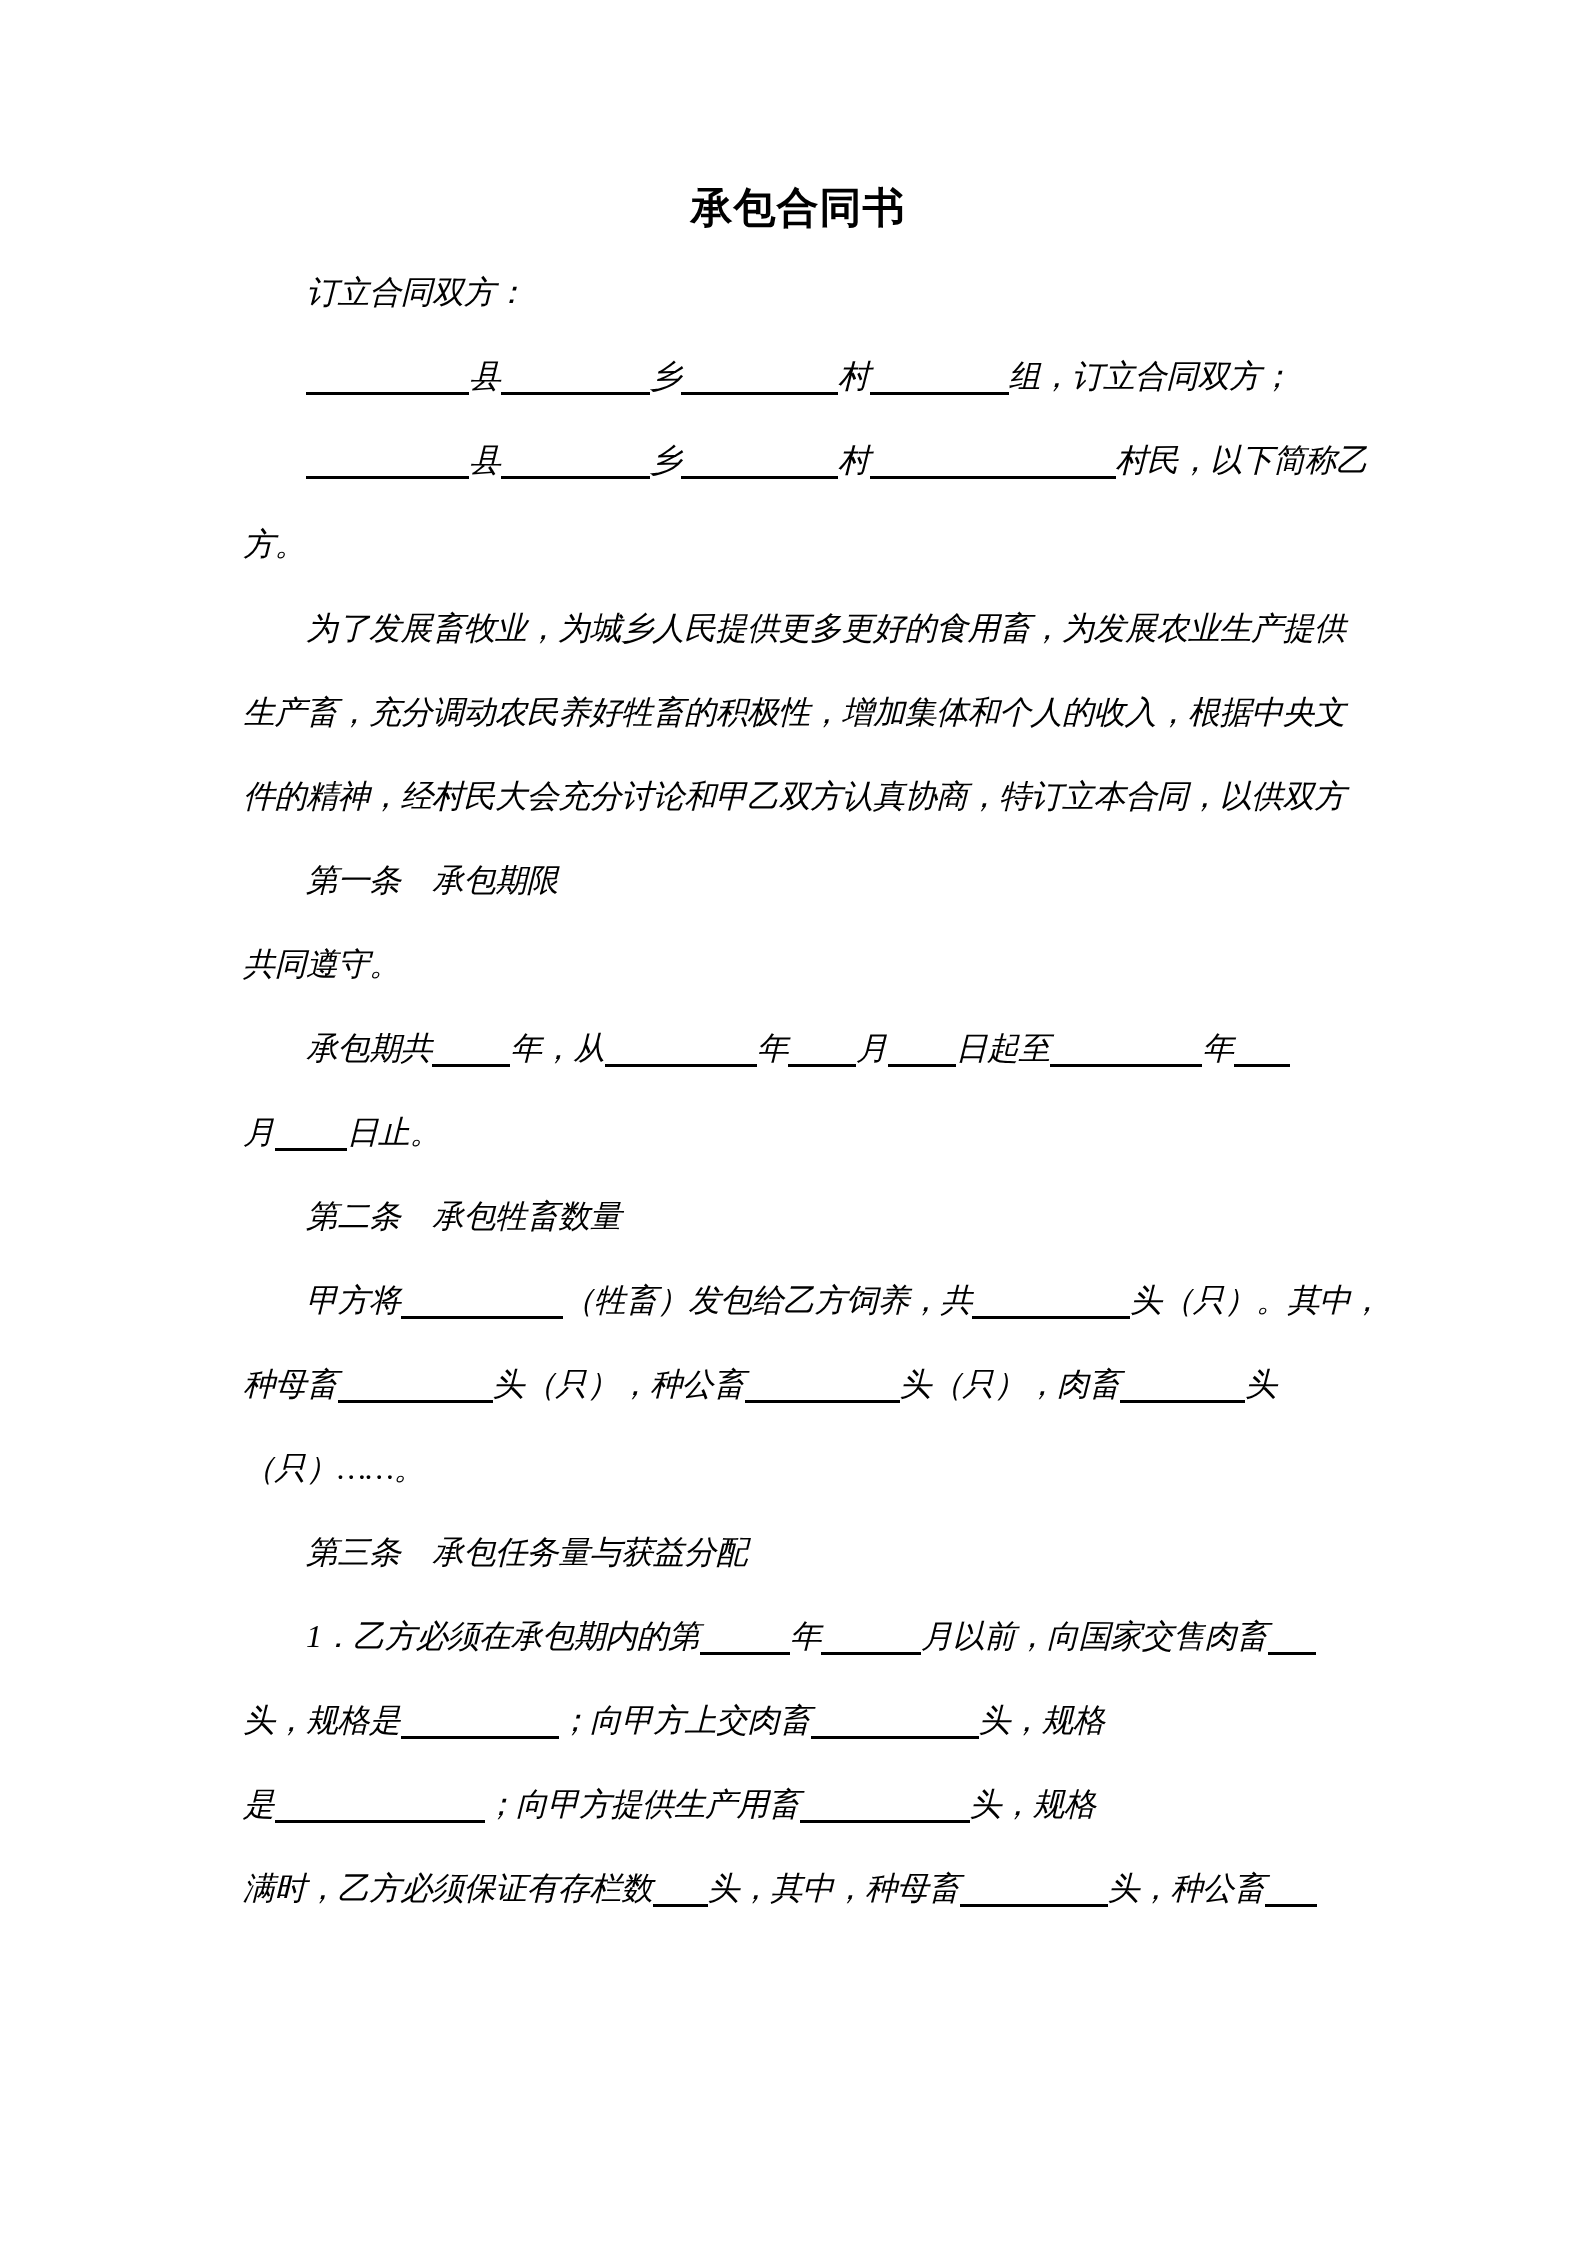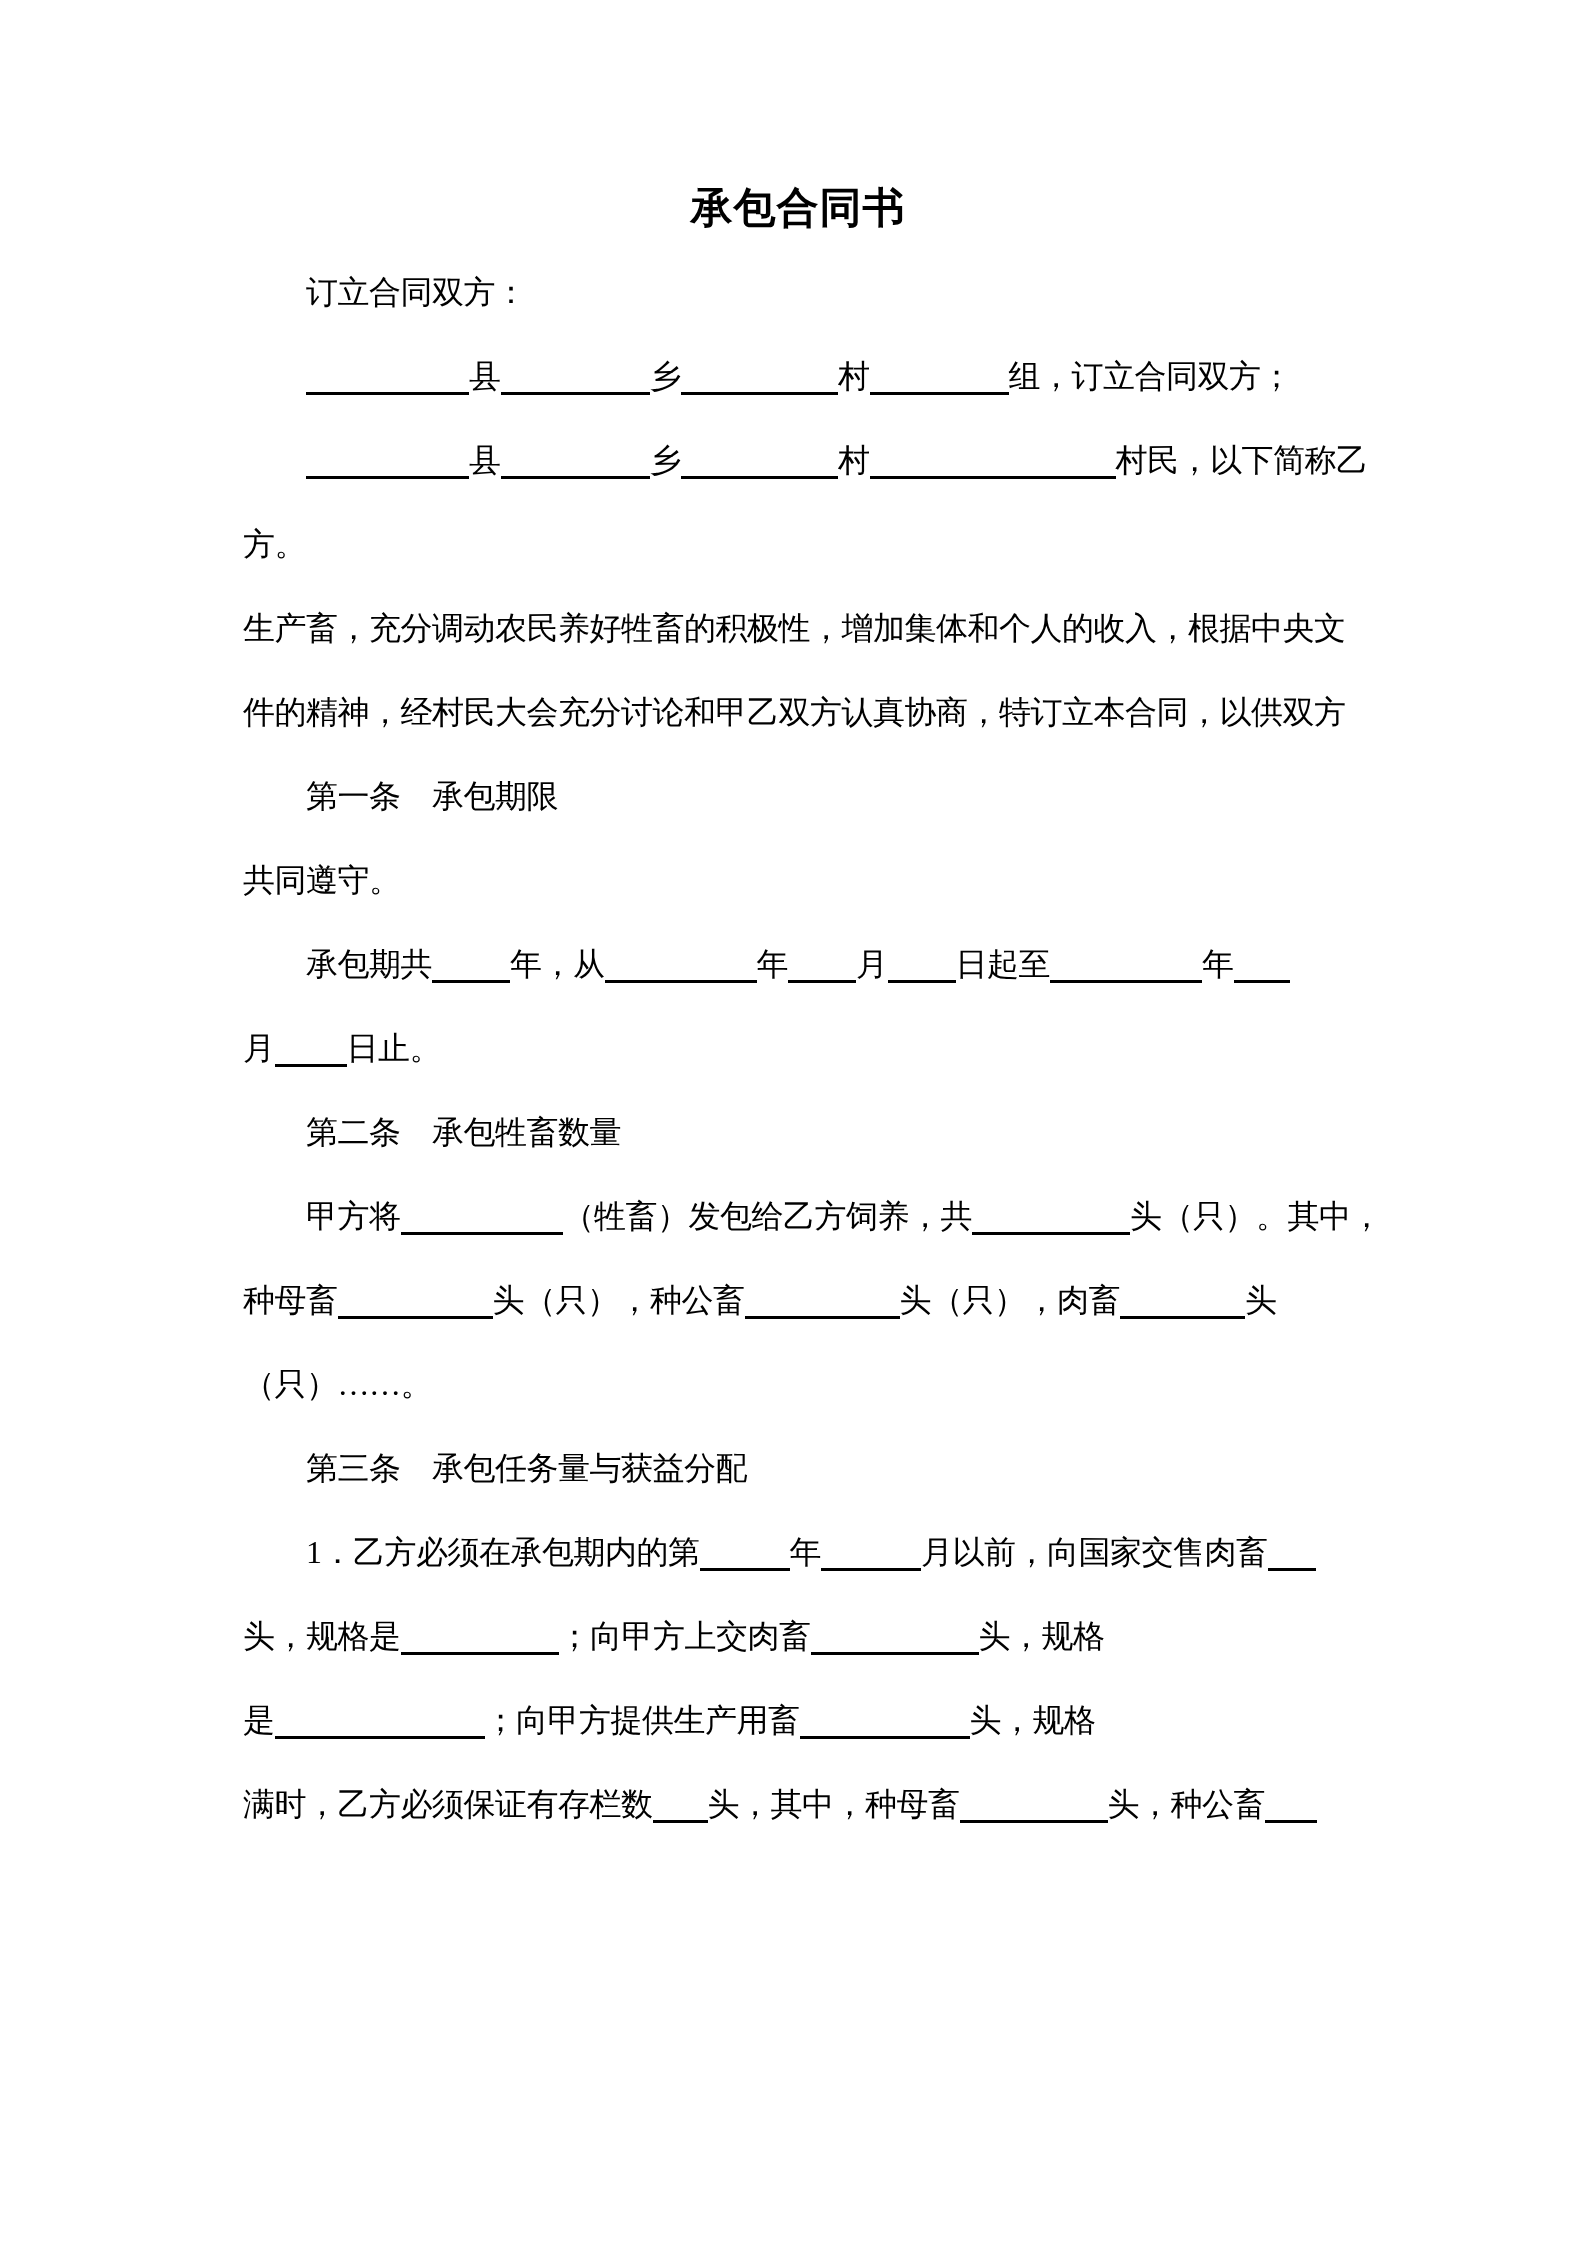--- a/index.html
+++ b/index.html
@@ -26,39 +26,41 @@
     height: 84px;
     line-height: 84px;
     letter-spacing: 1px;
   }
   .line {
     font-size: 32px;
     letter-spacing: -0.5px;
     height: 84px;
     line-height: 84px;
     white-space: nowrap;
+    font-style: italic;
   }
   .line.indent { padding-left: 63px; }
   .blank {
     display: inline-block;
     height: 12px;
     border-bottom: 3px solid #000000;
     vertical-align: -8px;
   }
 </style>
 </head>
 <body>
 
 <div class="doc">
   <h1 class="title">承包合同书</h1>
   <div>
       <div class="line indent"><span>订立合同双方：</span></div>
       <div class="line indent"><span class="blank" style="width: 163px;"></span><span>县</span><span class="blank" style="width: 149px;"></span><span>乡</span><span class="blank" style="width: 157px;"></span><span>村</span><span class="blank" style="width: 139px;"></span><span>组，订立合同双方；</span></div>
       <div class="line indent"><span class="blank" style="width: 163px;"></span><span>县</span><span class="blank" style="width: 149px;"></span><span>乡</span><span class="blank" style="width: 157px;"></span><span>村</span><span class="blank" style="width: 246px;"></span><span>村民，以下简称乙</span></div>
       <div class="line"><span>方。</span></div>
+      <div class="line indent"><span>为了发展畜牧业，为城乡人民提供更多更好的食用畜，为发展农业生产提供</span></div>
       <div class="line"><span>生产畜，充分调动农民养好牲畜的积极性，增加集体和个人的收入，根据中央文</span></div>
       <div class="line"><span>件的精神，经村民大会充分讨论和甲乙双方认真协商，特订立本合同，以供双方</span></div>
       <div class="line indent"><span>第一条　承包期限</span></div>
       <div class="line"><span>共同遵守。</span></div>
       <div class="line indent"><span>承包期共</span><span class="blank" style="width: 78px;"></span><span>年，从</span><span class="blank" style="width: 152px;"></span><span>年</span><span class="blank" style="width: 68px;"></span><span>月</span><span class="blank" style="width: 68px;"></span><span>日起至</span><span class="blank" style="width: 152px;"></span><span>年</span><span class="blank" style="width: 56px;"></span></div>
       <div class="line"><span>月</span><span class="blank" style="width: 72px;"></span><span>日止。</span></div>
       <div class="line indent"><span>第二条　承包牲畜数量</span></div>
       <div class="line indent"><span>甲方将</span><span class="blank" style="width: 162px;"></span><span>（牲畜）发包给乙方饲养，共</span><span class="blank" style="width: 158px;"></span><span>头（只）。其中，</span></div>
       <div class="line"><span>种母畜</span><span class="blank" style="width: 155px;"></span><span>头（只），种公畜</span><span class="blank" style="width: 155px;"></span><span>头（只），肉畜</span><span class="blank" style="width: 125px;"></span><span>头</span></div>
       <div class="line"><span>（只）……。</span></div>

